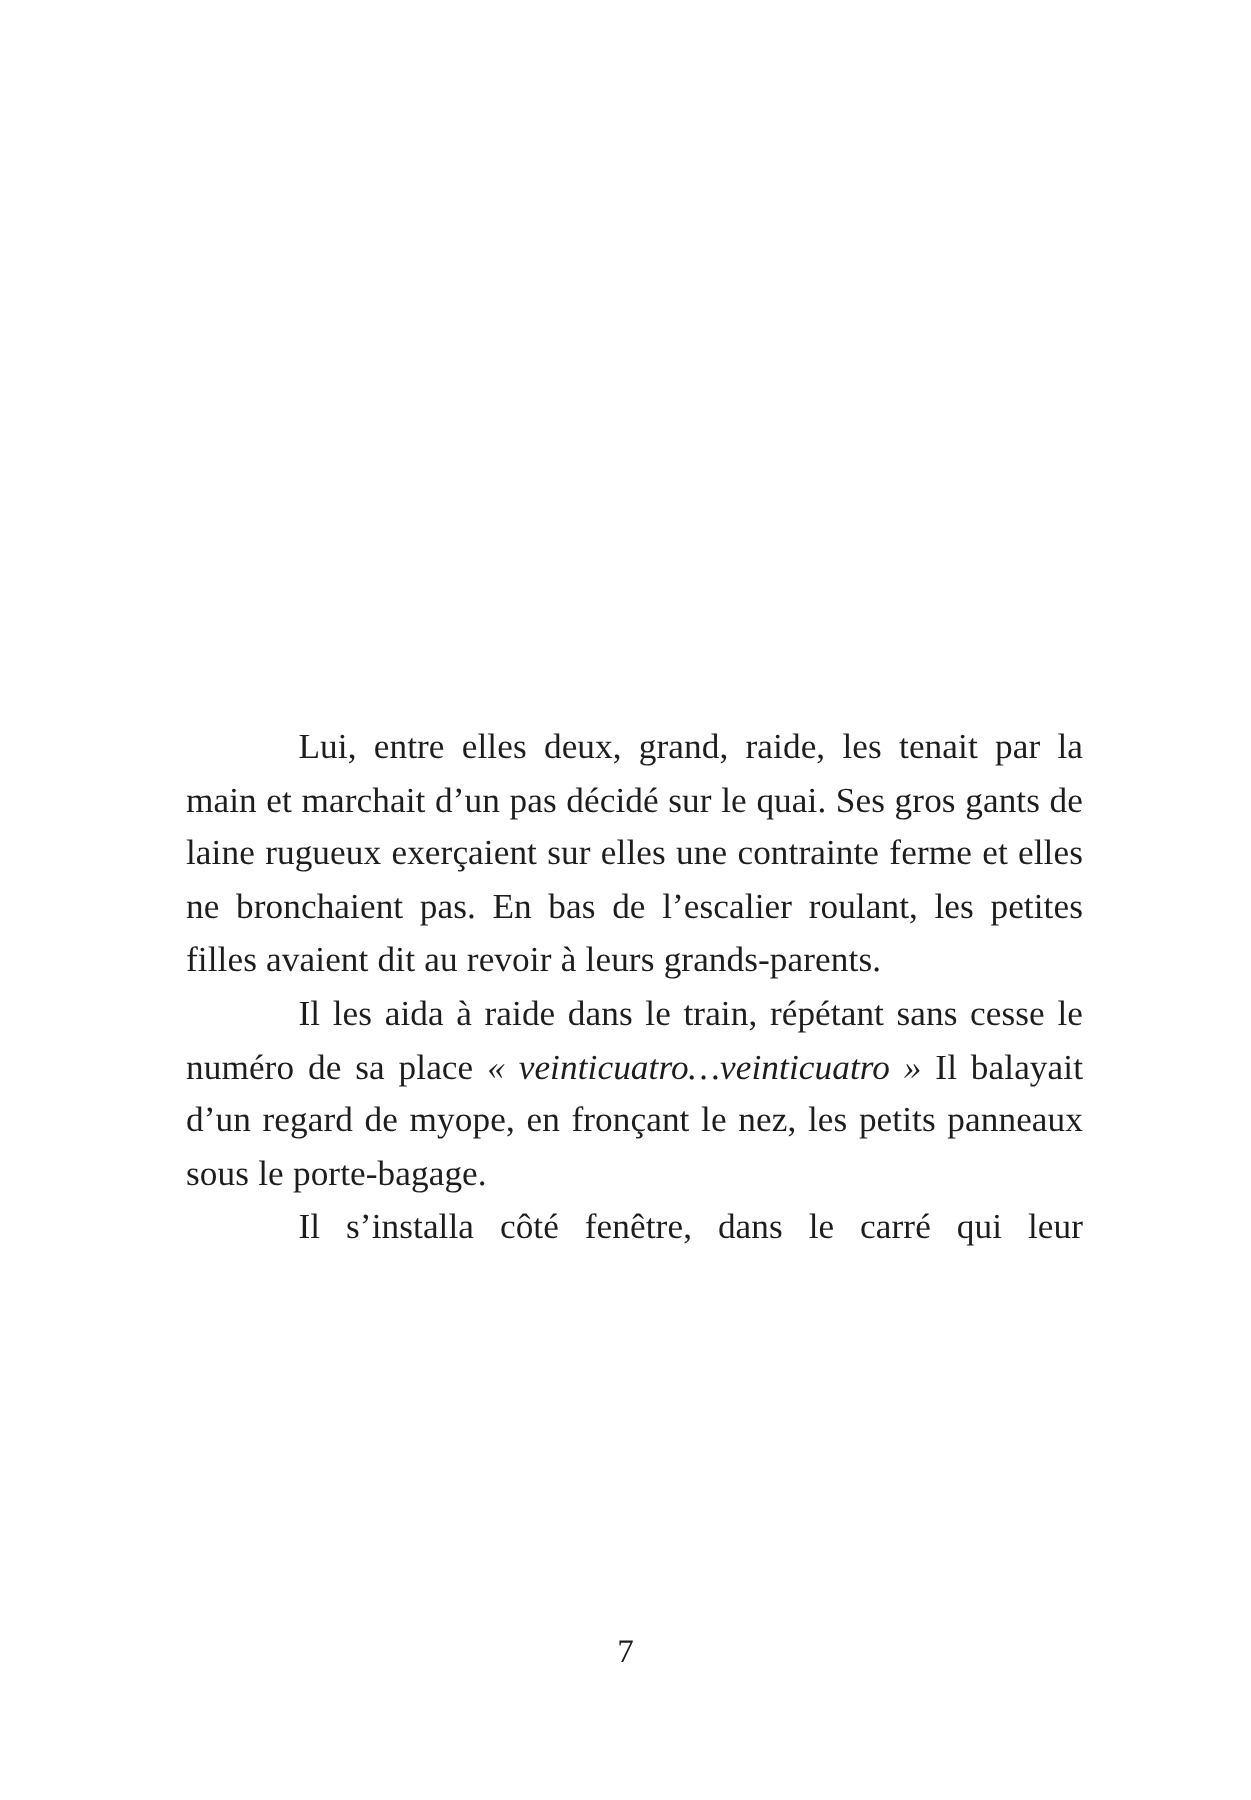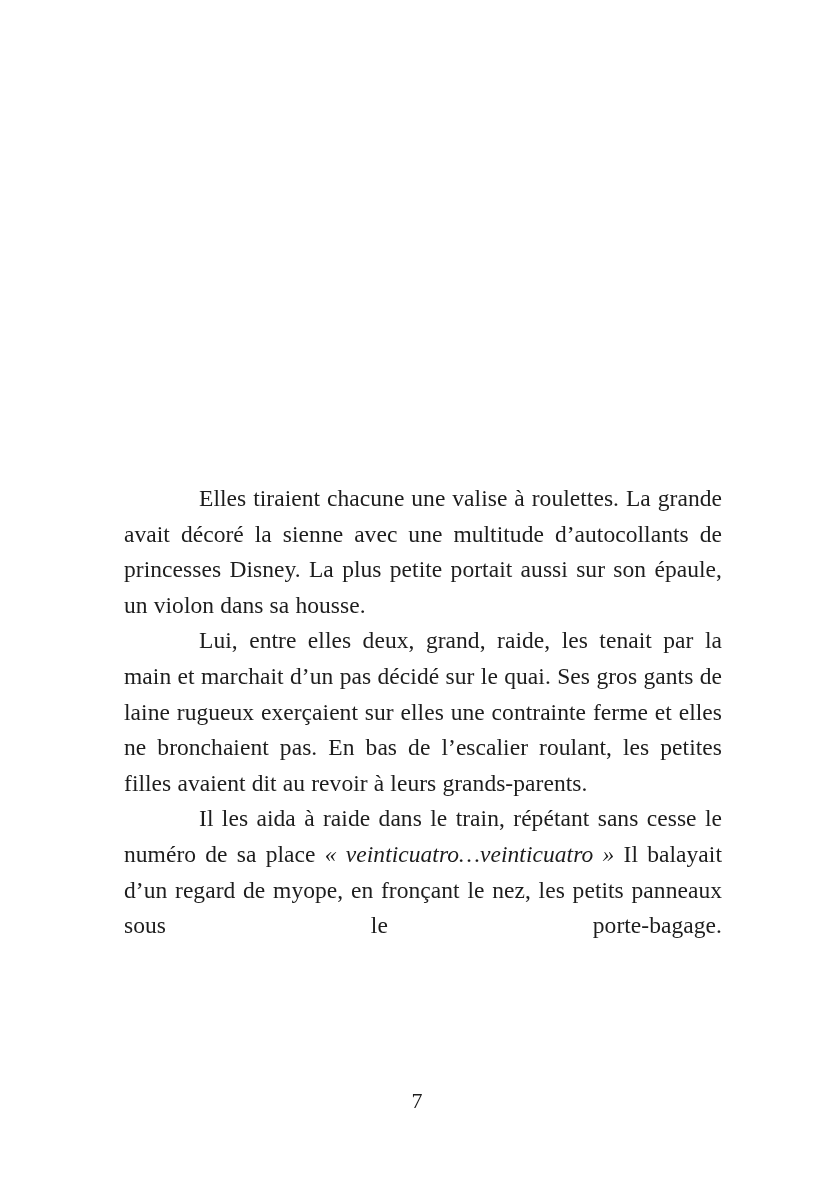--- a/index.html
+++ b/index.html
@@ -71,24 +71,24 @@
     font-family: "Liberation Serif", "DejaVu Serif", serif;
   }
 </style>
 </head>
 <body>
 
 <div class="page">
 
   <div class="text-block">
 
-    <p class="para">Elles tiraient chacune une valise à roulettes. La grande avait décoré la sienne avec une multitude d’autocollants de princesses Disney. La plus petite portait aussi sur son épaule, un violon dans sa housse.</p>
 
     <p class="para">Lui, entre elles deux, grand, raide, les tenait par la main et marchait d’un pas décidé sur le quai. Ses gros gants de laine rugueux exerçaient sur elles une contrainte ferme et elles ne bronchaient pas. En bas de l’escalier roulant, les petites filles avaient dit au revoir à leurs grands-parents.</p>
 
     <p class="para"><span>Il les aida à raide dans le train, répétant sans cesse le numéro de sa place </span><span class="it">« veinticuatro…veinticuatro »</span><span> Il balayait d’un regard de myope, en fronçant le nez, les petits panneaux sous le porte-bagage.</span></p>
 
+    <p class="para">Il s’installa côté fenêtre, dans le carré qui leur</p>
 
   </div>
 
   <div class="folio">7</div>
 
 </div>
 
 </body></html>

